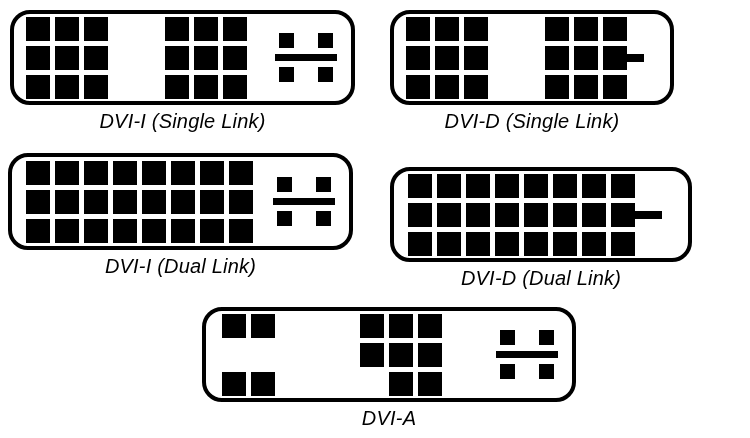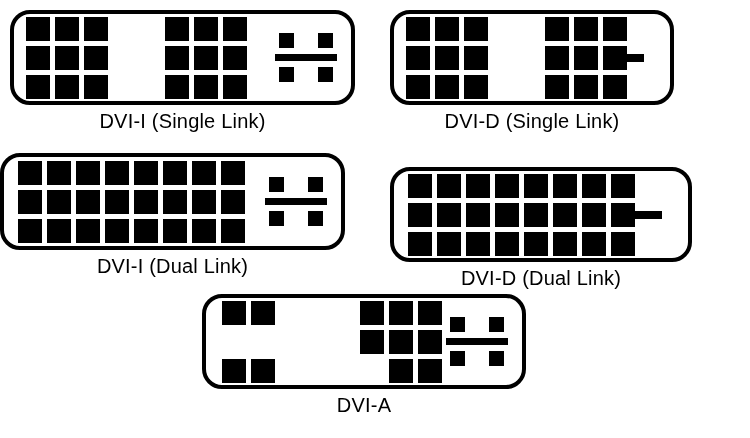--- a/index.html
+++ b/index.html
@@ -12,20 +12,21 @@
     position: relative;
     width: 750px;
     height: 438px;
     background: #ffffff;
     overflow: hidden;
   }
   figure.block {
     margin: 0;
     padding: 0;
     position: absolute;
+    font-style: italic;
   }
   .connector {
     box-sizing: border-box;
     border: 4px solid #000;
     border-radius: 20px;
     background: #fff;
     display: flex;
     align-items: center;
     width: 100%;
   }
@@ -91,25 +92,25 @@
 
   .layout-dvi-a .group-1 { margin-left: 16px; }
   .layout-dvi-a .group-2 { margin-left: 85px; }
   .layout-dvi-a .group-3 { margin-left: auto; margin-right: 14px; }
 
   
   .pos-1 { left: 10px;  top: 10px;  width: 345px; }
   .pos-1 .connector { height: 95px; }
   .pos-2 { left: 390px; top: 10px;  width: 284px; }
   .pos-2 .connector { height: 95px; }
-  .pos-3 { left: 0;  top: 153px; width: 345px; }
+  .pos-3 { left: 8px;  top: 153px; width: 345px; }
   .pos-3 .connector { height: 97px; }
   .pos-4 { left: 390px; top: 167px; width: 302px; }
   .pos-4 .connector { height: 95px; }
-  .pos-5 { left: 202px; top: 294px; width: 324px; }
+  .pos-5 { left: 202px; top: 307px; width: 374px; }
   .pos-5 .connector { height: 95px; }
 </style>
 </head>
 <body>
 
 <div class="diagram">
 
   <figure class="block pos-1 layout-single">
     <div class="connector">
         <div class="pin-grid group group-1" style="grid-template-columns: repeat(3, 24px);">

